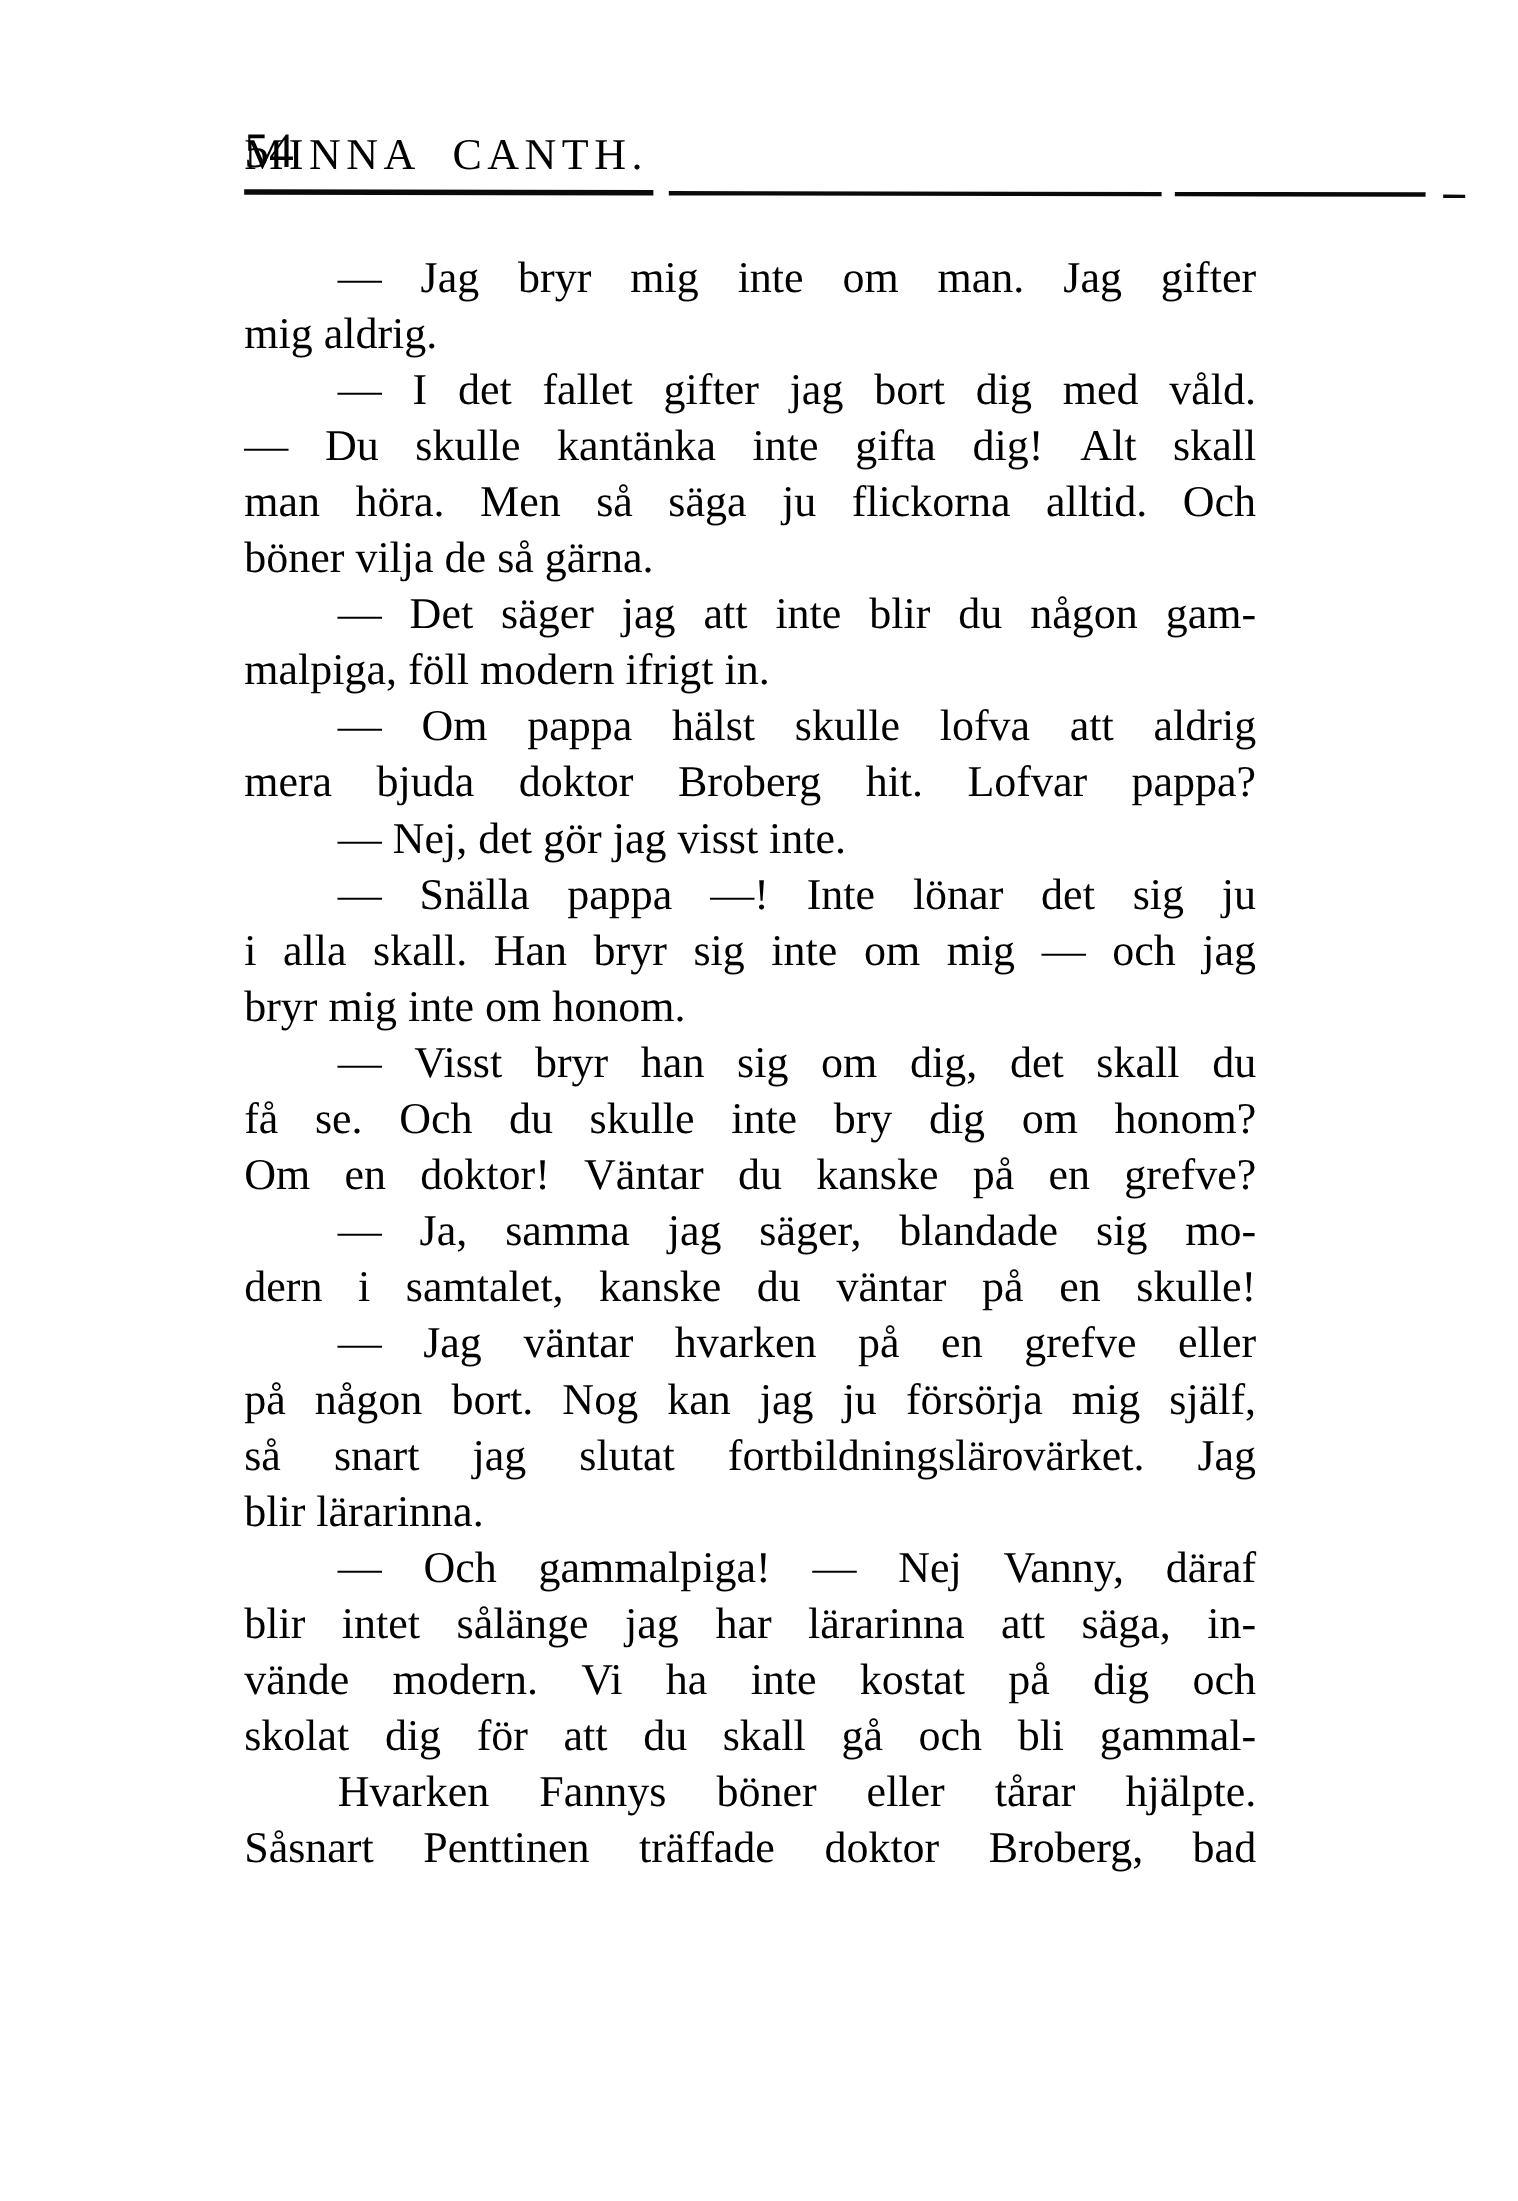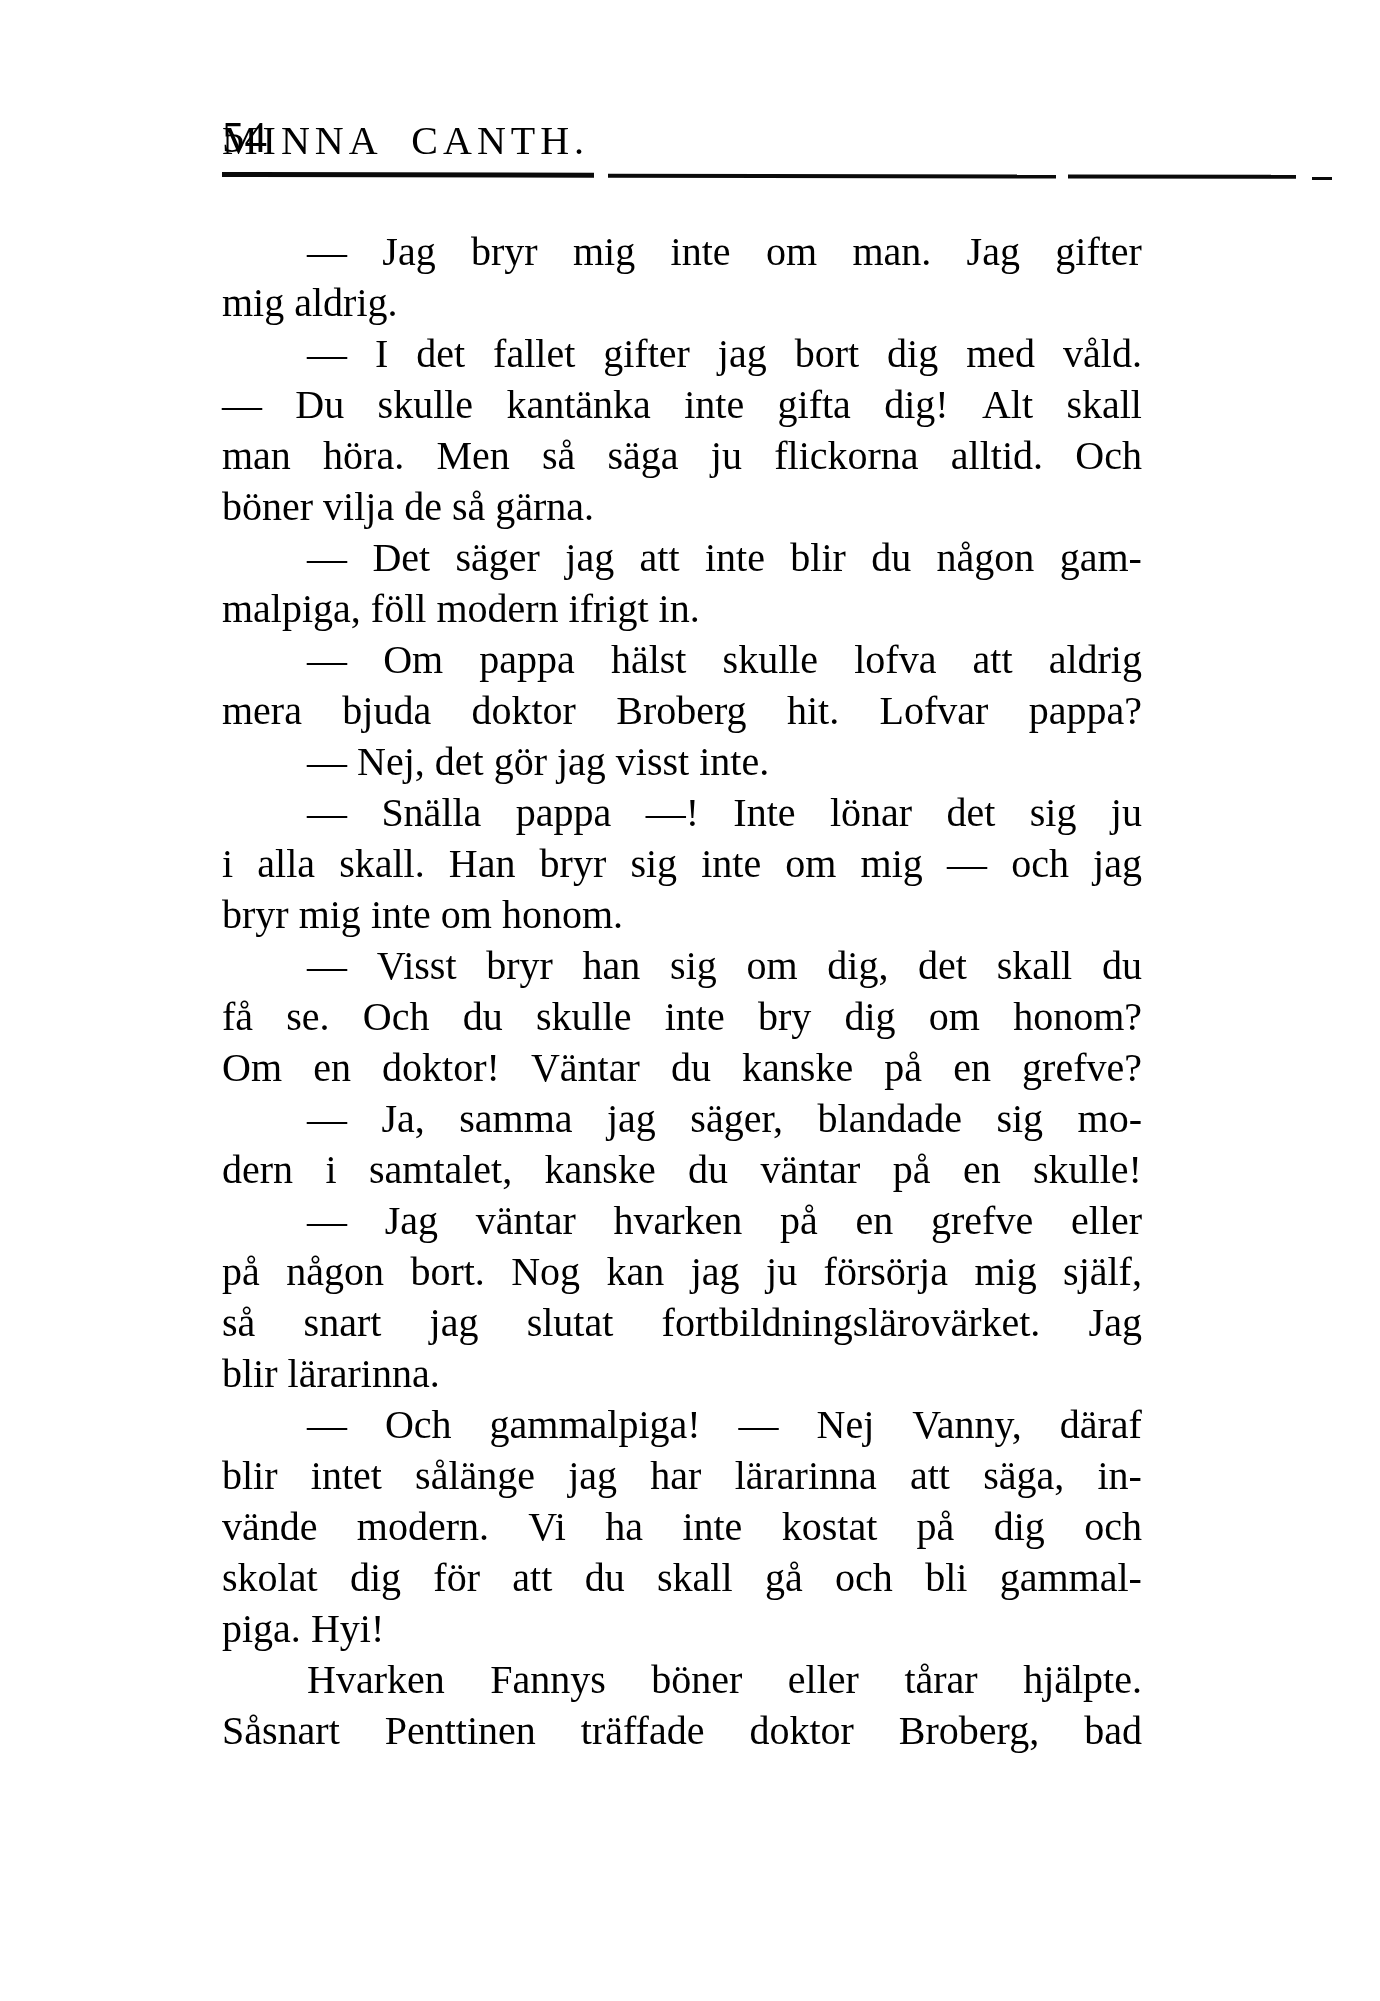--- a/index.html
+++ b/index.html
@@ -348,24 +348,20 @@
         <span class="w">dig</span>
         <span class="w">för</span>
         <span class="w">att</span>
         <span class="w">du</span>
         <span class="w">skall</span>
         <span class="w">gå</span>
         <span class="w">och</span>
         <span class="w">bli</span>
         <span class="w">gammal-</span>
       </div>
-      <div class="line short">
-        <span class="w">piga.</span>
-        <span class="w">Hyi!</span>
-      </div>
       <div class="line full indent">
         <span class="w">Hvarken</span>
         <span class="w">Fannys</span>
         <span class="w">böner</span>
         <span class="w">eller</span>
         <span class="w">tårar</span>
         <span class="w">hjälpte.</span>
       </div>
       <div class="line full">
         <span class="w">Såsnart</span>

